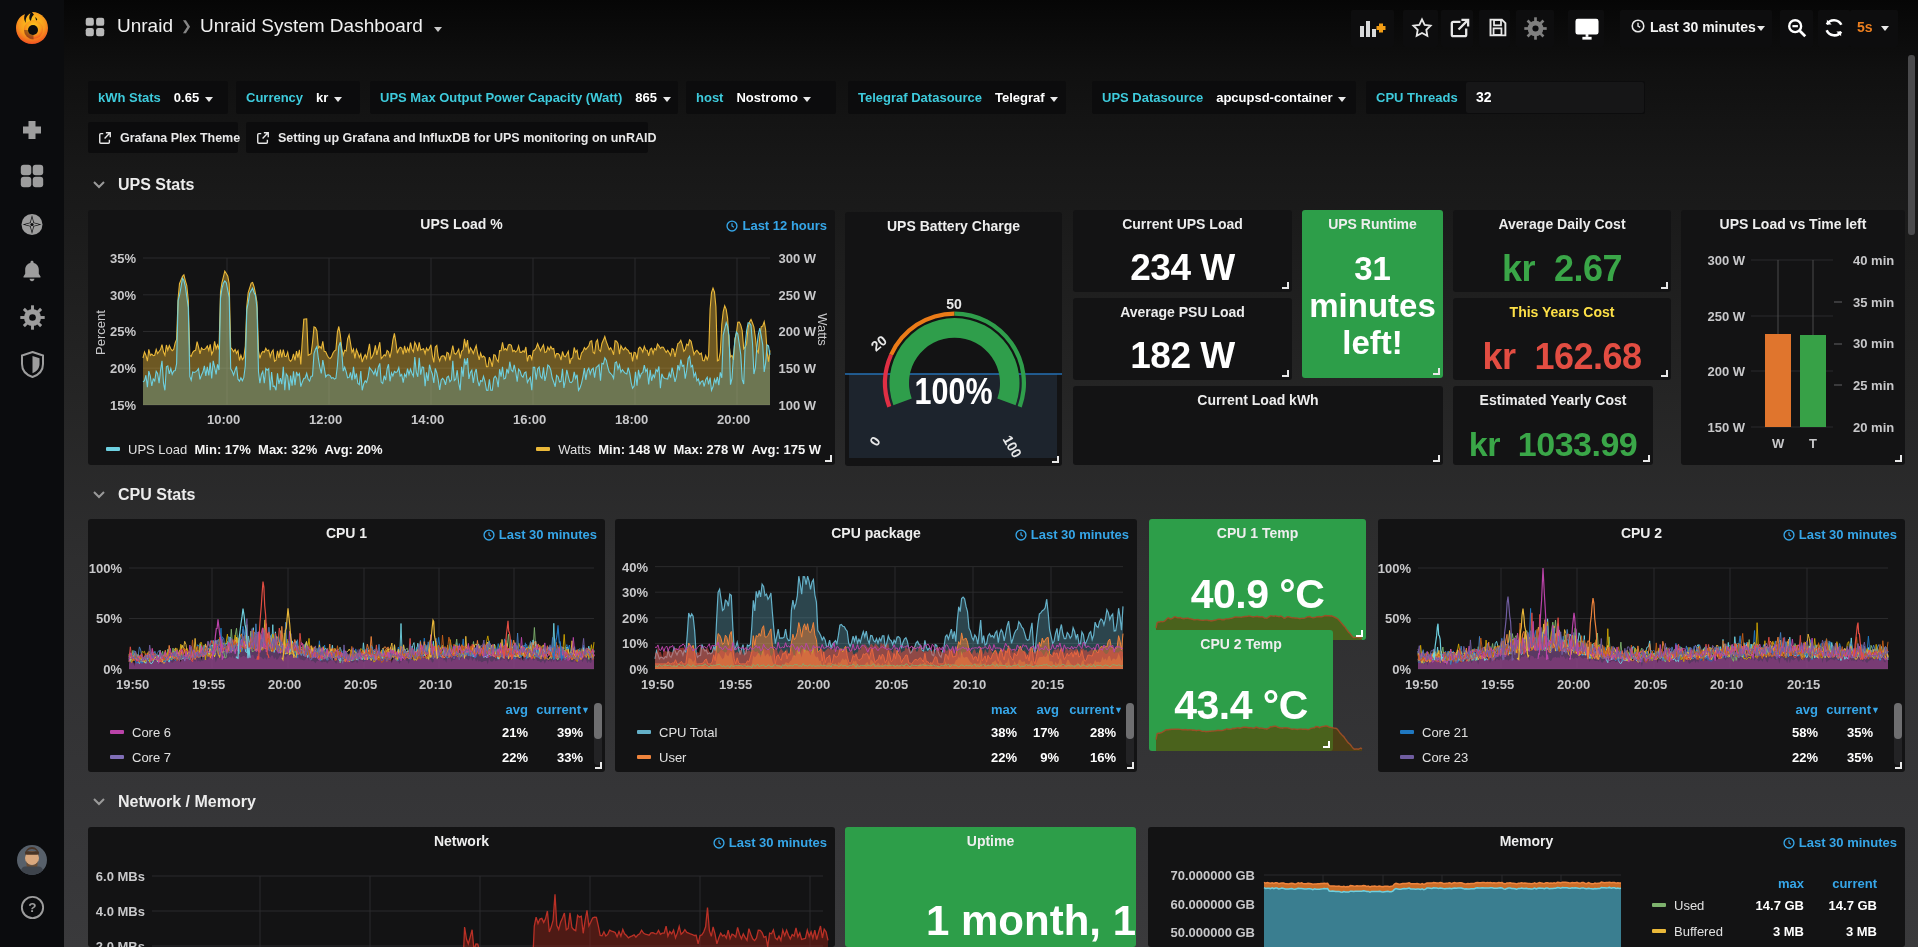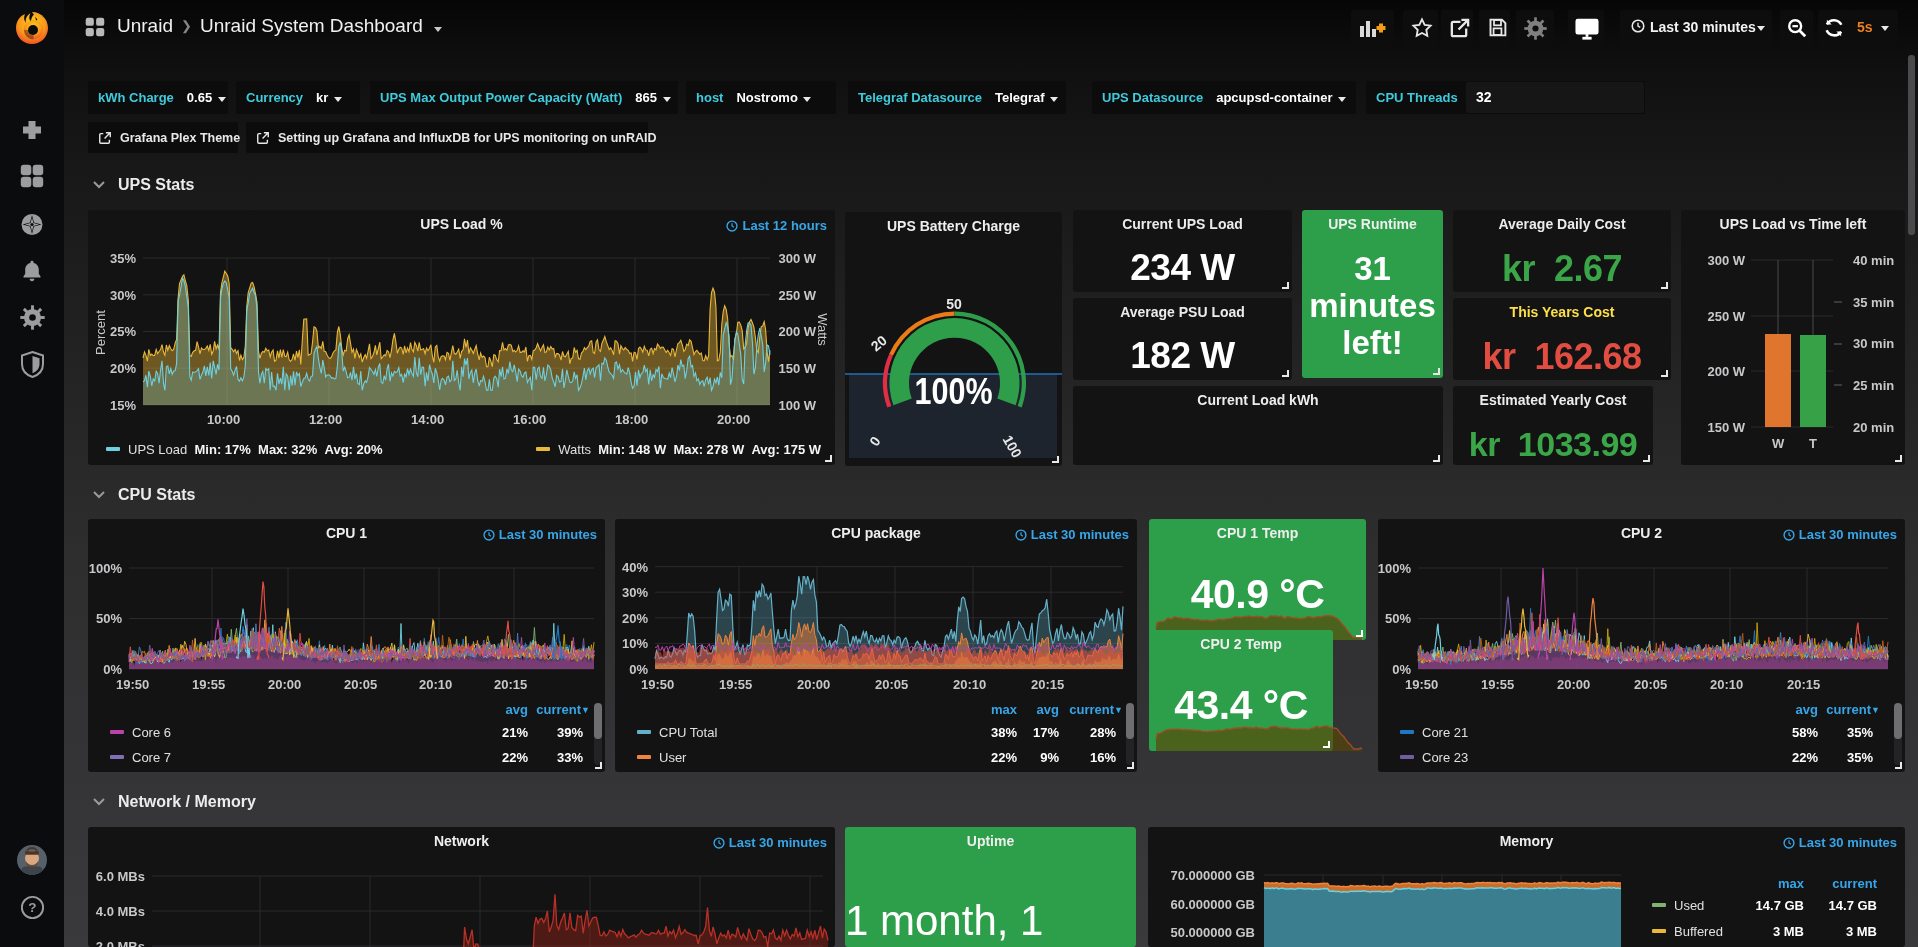--- a/index.html
+++ b/index.html
@@ -177,21 +177,21 @@
       <path d="M4 14.5A9 9 0 0 0 19.8 16" fill="none" stroke="#fff" stroke-width="2.8"></path>
       <path d="M4.2 3v5.2h5.2z" fill="#fff"></path>
       <path d="M19.8 21v-5.2h-5.2z" fill="#fff"></path>
     </svg>
   </div>
 <div class="navbtn" style="left:1850px;width:48px">
     <div style="position:absolute;left:7px;top:9px;color:#ec7f1f;font-size:14px;font-weight:bold">5s</div>
     <div class="caret" style="position:absolute;right:9px;top:16px"></div>
   </div>
 <div class="vbox" style="left:88px;width:140px">
-    <span class="vlabel">kWh Charge</span>
+    <span class="vlabel">kWh Stats</span>
     <span class="vval">0.65&nbsp;<span class="caret"></span></span>
   </div>
 <div class="vbox" style="left:236px;width:124px">
     <span class="vlabel">Currency</span>
     <span class="vval">kr&nbsp;<span class="caret"></span></span>
   </div>
 <div class="vbox" style="left:370px;width:308px">
     <span class="vlabel">UPS Max Output Power Capacity (Watt)</span>
     <span class="vval">865&nbsp;<span class="caret"></span></span>
   </div>
@@ -563,21 +563,21 @@
       <line x1="722" y1="49" x2="722" y2="120" stroke="#2a2a2c" stroke-width="1"></line>
       <path d="M64.0,145.2L65.9,142.5L67.8,143.3L69.6,143.3L71.5,141.0L73.4,142.1L75.3,143.6L77.2,141.8L79.1,145.0L80.9,142.6L82.8,145.2L84.7,143.9L86.6,140.2L88.5,144.9L90.4,142.9L92.2,140.6L94.1,142.9L96.0,142.8L97.9,145.1L99.8,143.6L101.7,143.5L103.5,144.3L105.4,143.9L107.3,144.9L109.2,143.7L111.1,143.7L113.0,144.5L114.8,143.3L116.7,143.2L118.6,141.1L120.5,143.1L122.4,143.6L124.3,143.8L126.1,141.7L128.0,144.9L129.9,144.6L131.8,144.7L133.7,143.8L135.6,145.0L137.4,140.5L139.3,144.2L141.2,143.7L143.1,142.7L145.0,144.9L146.9,143.7L148.7,143.6L150.6,144.2L152.5,140.2L154.4,144.3L156.3,143.8L158.2,144.3L160.0,144.1L161.9,142.7L163.8,143.8L165.7,142.0L167.6,141.0L169.4,142.4L171.3,142.2L173.2,142.4L175.1,139.3L177.0,144.8L178.9,145.2L180.7,143.7L182.6,142.9L184.5,141.2L186.4,142.9L188.3,144.3L190.2,144.0L192.0,141.2L193.9,140.3L195.8,144.4L197.7,144.8L199.6,145.1L201.5,143.5L203.3,142.0L205.2,144.6L207.1,143.6L209.0,142.4L210.9,142.2L212.8,144.6L214.6,143.5L216.5,143.3L218.4,143.7L220.3,143.2L222.2,143.1L224.1,140.7L225.9,143.3L227.8,144.1L229.7,143.7L231.6,141.3L233.5,142.2L235.4,144.1L237.2,144.6L239.1,144.5L241.0,143.3L242.9,141.5L244.8,142.7L246.7,145.0L248.5,143.2L250.4,144.5L252.3,139.5L254.2,143.6L256.1,144.8L257.9,143.4L259.8,144.4L261.7,144.9L263.6,145.1L265.5,142.6L267.4,145.2L269.2,144.6L271.1,143.8L273.0,139.8L274.9,144.4L276.8,143.9L278.7,141.1L280.5,141.7L282.4,143.5L284.3,141.8L286.2,145.1L288.1,142.5L290.0,142.9L291.8,143.3L293.7,143.0L295.6,141.4L297.5,144.1L299.4,144.8L301.3,138.4L303.1,143.6L305.0,143.9L306.9,145.0L308.8,140.9L310.7,142.9L312.6,140.9L314.4,144.9L316.3,143.7L318.2,141.9L320.1,143.7L322.0,143.5L323.9,144.6L325.7,144.2L327.6,144.4L329.5,144.2L331.4,143.5L333.3,143.6L335.2,139.7L337.0,141.9L338.9,144.5L340.8,145.0L342.7,142.2L344.6,144.4L346.5,142.5L348.3,144.1L350.2,144.7L352.1,143.1L354.0,144.2L355.9,142.3L357.7,144.7L359.6,141.9L361.5,142.3L363.4,145.1L365.3,144.2L367.2,142.9L369.0,142.6L370.9,145.0L372.8,144.4L374.7,144.4L376.6,100.0L378.5,112.0L380.3,116.8L382.2,110.1L384.1,102.7L386.0,123.2L387.9,117.0L389.8,117.2L391.6,124.1L393.5,145.1L395.4,143.4L397.3,139.0L399.2,140.8L401.1,139.8L402.9,142.3L404.8,139.4L406.7,143.7L408.6,141.3L410.5,145.1L412.4,144.2L414.2,144.5L416.1,145.0L418.0,141.9L419.9,143.2L421.8,145.0L423.7,142.9L425.5,142.4L427.4,144.7L429.3,144.5L431.2,144.6L433.1,143.5L435.0,142.2L436.8,144.8L438.7,143.6L440.6,140.9L442.5,141.9L444.4,141.2L446.3,99.0L448.1,90.1L450.0,96.5L451.9,92.1L453.8,91.4L455.7,95.4L457.5,91.8L459.4,84.0L461.3,105.0L463.2,100.1L465.1,93.2L467.0,67.4L468.8,98.3L470.7,102.5L472.6,95.3L474.5,91.0L476.4,86.0L478.3,102.8L480.1,101.4L482.0,85.8L483.9,100.5L485.8,102.7L487.7,103.7L489.6,88.4L491.4,90.2L493.3,89.2L495.2,106.3L497.1,93.6L499.0,83.4L500.9,98.8L502.7,95.2L504.6,91.0L506.5,90.1L508.4,90.4L510.3,98.9L512.2,108.5L514.0,108.8L515.9,104.8L517.8,109.0L519.7,107.4L521.6,103.2L523.5,104.2L525.3,104.7L527.2,105.6L529.1,109.7L531.0,104.5L532.9,109.3L534.8,102.4L536.6,106.8L538.5,108.5L540.4,110.8L542.3,109.6L544.2,108.9L546.1,107.8L547.9,110.2L549.8,108.0L551.7,106.8L553.6,103.2L555.5,106.1L557.3,107.2L559.2,107.6L561.1,108.2L563.0,105.9L564.9,105.6L566.8,106.6L568.6,106.8L570.5,103.5L572.4,107.4L574.3,106.2L576.2,106.2L578.1,99.1L579.9,109.2L581.8,104.5L583.7,106.9L585.6,103.2L587.5,110.9L589.4,105.9L591.2,99.4L593.1,107.3L595.0,105.6L596.9,102.6L598.8,105.4L600.7,106.1L602.5,107.0L604.4,107.5L606.3,108.5L608.2,108.3L610.1,116.9L612.0,108.7L613.8,107.9L615.7,105.0L617.6,99.8L619.5,80.5L621.4,103.6L623.3,109.4L625.1,99.8L627.0,106.9L628.9,116.9L630.8,110.7L632.7,106.2L634.6,109.1L636.4,108.0L638.3,111.1L640.2,103.2L642.1,111.7L644.0,107.1L645.8,108.1L647.7,110.1L649.6,100.3L651.5,107.4L653.4,111.7L655.3,106.8L657.1,110.4L659.0,113.2L660.9,101.6L662.8,107.2L664.7,111.8L666.6,113.6L668.4,111.1L670.3,103.2L672.2,103.3L674.1,105.7L676.0,110.4L677.9,109.4L679.7,119.9L681.6,106.1L683.5,106.8L685.4,102.9L687.3,111.0L689.2,112.6L691.0,109.0L692.9,113.4L694.8,103.0L696.7,108.6L698.6,103.2L700.5,108.3L702.3,111.9L704.2,107.5L706.1,109.1L708.0,100.8L709.9,109.7L711.8,105.9L713.6,112.4L715.5,111.9L717.4,111.5L719.3,103.1L721.2,109.5L723.1,104.7L724.9,111.1L726.8,103.2L728.7,112.7L730.6,105.4L732.5,99.0L734.4,111.0L736.2,102.2L738.1,105.0L740.0,113.3L740.0,158.0L64.0,158.0Z" fill="rgba(160,35,25,0.42)"></path>
       <path d="M64.0,145.2L65.9,142.5L67.8,143.3L69.6,143.3L71.5,141.0L73.4,142.1L75.3,143.6L77.2,141.8L79.1,145.0L80.9,142.6L82.8,145.2L84.7,143.9L86.6,140.2L88.5,144.9L90.4,142.9L92.2,140.6L94.1,142.9L96.0,142.8L97.9,145.1L99.8,143.6L101.7,143.5L103.5,144.3L105.4,143.9L107.3,144.9L109.2,143.7L111.1,143.7L113.0,144.5L114.8,143.3L116.7,143.2L118.6,141.1L120.5,143.1L122.4,143.6L124.3,143.8L126.1,141.7L128.0,144.9L129.9,144.6L131.8,144.7L133.7,143.8L135.6,145.0L137.4,140.5L139.3,144.2L141.2,143.7L143.1,142.7L145.0,144.9L146.9,143.7L148.7,143.6L150.6,144.2L152.5,140.2L154.4,144.3L156.3,143.8L158.2,144.3L160.0,144.1L161.9,142.7L163.8,143.8L165.7,142.0L167.6,141.0L169.4,142.4L171.3,142.2L173.2,142.4L175.1,139.3L177.0,144.8L178.9,145.2L180.7,143.7L182.6,142.9L184.5,141.2L186.4,142.9L188.3,144.3L190.2,144.0L192.0,141.2L193.9,140.3L195.8,144.4L197.7,144.8L199.6,145.1L201.5,143.5L203.3,142.0L205.2,144.6L207.1,143.6L209.0,142.4L210.9,142.2L212.8,144.6L214.6,143.5L216.5,143.3L218.4,143.7L220.3,143.2L222.2,143.1L224.1,140.7L225.9,143.3L227.8,144.1L229.7,143.7L231.6,141.3L233.5,142.2L235.4,144.1L237.2,144.6L239.1,144.5L241.0,143.3L242.9,141.5L244.8,142.7L246.7,145.0L248.5,143.2L250.4,144.5L252.3,139.5L254.2,143.6L256.1,144.8L257.9,143.4L259.8,144.4L261.7,144.9L263.6,145.1L265.5,142.6L267.4,145.2L269.2,144.6L271.1,143.8L273.0,139.8L274.9,144.4L276.8,143.9L278.7,141.1L280.5,141.7L282.4,143.5L284.3,141.8L286.2,145.1L288.1,142.5L290.0,142.9L291.8,143.3L293.7,143.0L295.6,141.4L297.5,144.1L299.4,144.8L301.3,138.4L303.1,143.6L305.0,143.9L306.9,145.0L308.8,140.9L310.7,142.9L312.6,140.9L314.4,144.9L316.3,143.7L318.2,141.9L320.1,143.7L322.0,143.5L323.9,144.6L325.7,144.2L327.6,144.4L329.5,144.2L331.4,143.5L333.3,143.6L335.2,139.7L337.0,141.9L338.9,144.5L340.8,145.0L342.7,142.2L344.6,144.4L346.5,142.5L348.3,144.1L350.2,144.7L352.1,143.1L354.0,144.2L355.9,142.3L357.7,144.7L359.6,141.9L361.5,142.3L363.4,145.1L365.3,144.2L367.2,142.9L369.0,142.6L370.9,145.0L372.8,144.4L374.7,144.4L376.6,100.0L378.5,112.0L380.3,116.8L382.2,110.1L384.1,102.7L386.0,123.2L387.9,117.0L389.8,117.2L391.6,124.1L393.5,145.1L395.4,143.4L397.3,139.0L399.2,140.8L401.1,139.8L402.9,142.3L404.8,139.4L406.7,143.7L408.6,141.3L410.5,145.1L412.4,144.2L414.2,144.5L416.1,145.0L418.0,141.9L419.9,143.2L421.8,145.0L423.7,142.9L425.5,142.4L427.4,144.7L429.3,144.5L431.2,144.6L433.1,143.5L435.0,142.2L436.8,144.8L438.7,143.6L440.6,140.9L442.5,141.9L444.4,141.2L446.3,99.0L448.1,90.1L450.0,96.5L451.9,92.1L453.8,91.4L455.7,95.4L457.5,91.8L459.4,84.0L461.3,105.0L463.2,100.1L465.1,93.2L467.0,67.4L468.8,98.3L470.7,102.5L472.6,95.3L474.5,91.0L476.4,86.0L478.3,102.8L480.1,101.4L482.0,85.8L483.9,100.5L485.8,102.7L487.7,103.7L489.6,88.4L491.4,90.2L493.3,89.2L495.2,106.3L497.1,93.6L499.0,83.4L500.9,98.8L502.7,95.2L504.6,91.0L506.5,90.1L508.4,90.4L510.3,98.9L512.2,108.5L514.0,108.8L515.9,104.8L517.8,109.0L519.7,107.4L521.6,103.2L523.5,104.2L525.3,104.7L527.2,105.6L529.1,109.7L531.0,104.5L532.9,109.3L534.8,102.4L536.6,106.8L538.5,108.5L540.4,110.8L542.3,109.6L544.2,108.9L546.1,107.8L547.9,110.2L549.8,108.0L551.7,106.8L553.6,103.2L555.5,106.1L557.3,107.2L559.2,107.6L561.1,108.2L563.0,105.9L564.9,105.6L566.8,106.6L568.6,106.8L570.5,103.5L572.4,107.4L574.3,106.2L576.2,106.2L578.1,99.1L579.9,109.2L581.8,104.5L583.7,106.9L585.6,103.2L587.5,110.9L589.4,105.9L591.2,99.4L593.1,107.3L595.0,105.6L596.9,102.6L598.8,105.4L600.7,106.1L602.5,107.0L604.4,107.5L606.3,108.5L608.2,108.3L610.1,116.9L612.0,108.7L613.8,107.9L615.7,105.0L617.6,99.8L619.5,80.5L621.4,103.6L623.3,109.4L625.1,99.8L627.0,106.9L628.9,116.9L630.8,110.7L632.7,106.2L634.6,109.1L636.4,108.0L638.3,111.1L640.2,103.2L642.1,111.7L644.0,107.1L645.8,108.1L647.7,110.1L649.6,100.3L651.5,107.4L653.4,111.7L655.3,106.8L657.1,110.4L659.0,113.2L660.9,101.6L662.8,107.2L664.7,111.8L666.6,113.6L668.4,111.1L670.3,103.2L672.2,103.3L674.1,105.7L676.0,110.4L677.9,109.4L679.7,119.9L681.6,106.1L683.5,106.8L685.4,102.9L687.3,111.0L689.2,112.6L691.0,109.0L692.9,113.4L694.8,103.0L696.7,108.6L698.6,103.2L700.5,108.3L702.3,111.9L704.2,107.5L706.1,109.1L708.0,100.8L709.9,109.7L711.8,105.9L713.6,112.4L715.5,111.9L717.4,111.5L719.3,103.1L721.2,109.5L723.1,104.7L724.9,111.1L726.8,103.2L728.7,112.7L730.6,105.4L732.5,99.0L734.4,111.0L736.2,102.2L738.1,105.0L740.0,113.3" stroke="#b93026" stroke-width="1.3" fill="none"></path>
     </svg>
     <div class="axlbl axb" style="right:690px;top:42px">6.0 MBs</div>
     <div class="axlbl axb" style="right:690px;top:77px">4.0 MBs</div>
     <div class="axlbl axb" style="right:690px;top:112px">2.0 MBs</div>
   </div>
 <div class="panel green" style="left:845px;top:827px;width:291px;height:120px">
 <div class="ptitle">Uptime</div>
-<div style="position:absolute;top:70px;left:0;right:0;text-align:left;color:#fff;font-size:42px;font-weight:normal">1 month, 1</div>
+<div style="position:absolute;top:70px;left:0;right:0;text-align:right;color:#fff;font-size:42px;font-weight:bold">1 month, 1</div>
   </div>
 <div class="panel" style="left:1148px;top:827px;width:757px;height:120px">
     <div class="ptitle">Memory</div>
     <div class="tover"><svg class="clk" width="12" height="12" viewBox="0 0 16 16">
         <circle cx="8" cy="8" r="6.6" fill="none" stroke="#36a6e8" stroke-width="1.8"></circle>
         <path d="M8 4.2V8l2.6 1.6" stroke="#36a6e8" stroke-width="1.6" fill="none"></path>
       </svg>Last 30 minutes</div>
     <svg style="position:absolute;left:0;top:0" width="757" height="120">
       <line x1="116" y1="48" x2="473" y2="48" stroke="#2a2a2c" stroke-width="1"></line>
       <line x1="116" y1="76.5" x2="473" y2="76.5" stroke="#2a2a2c" stroke-width="1"></line>

